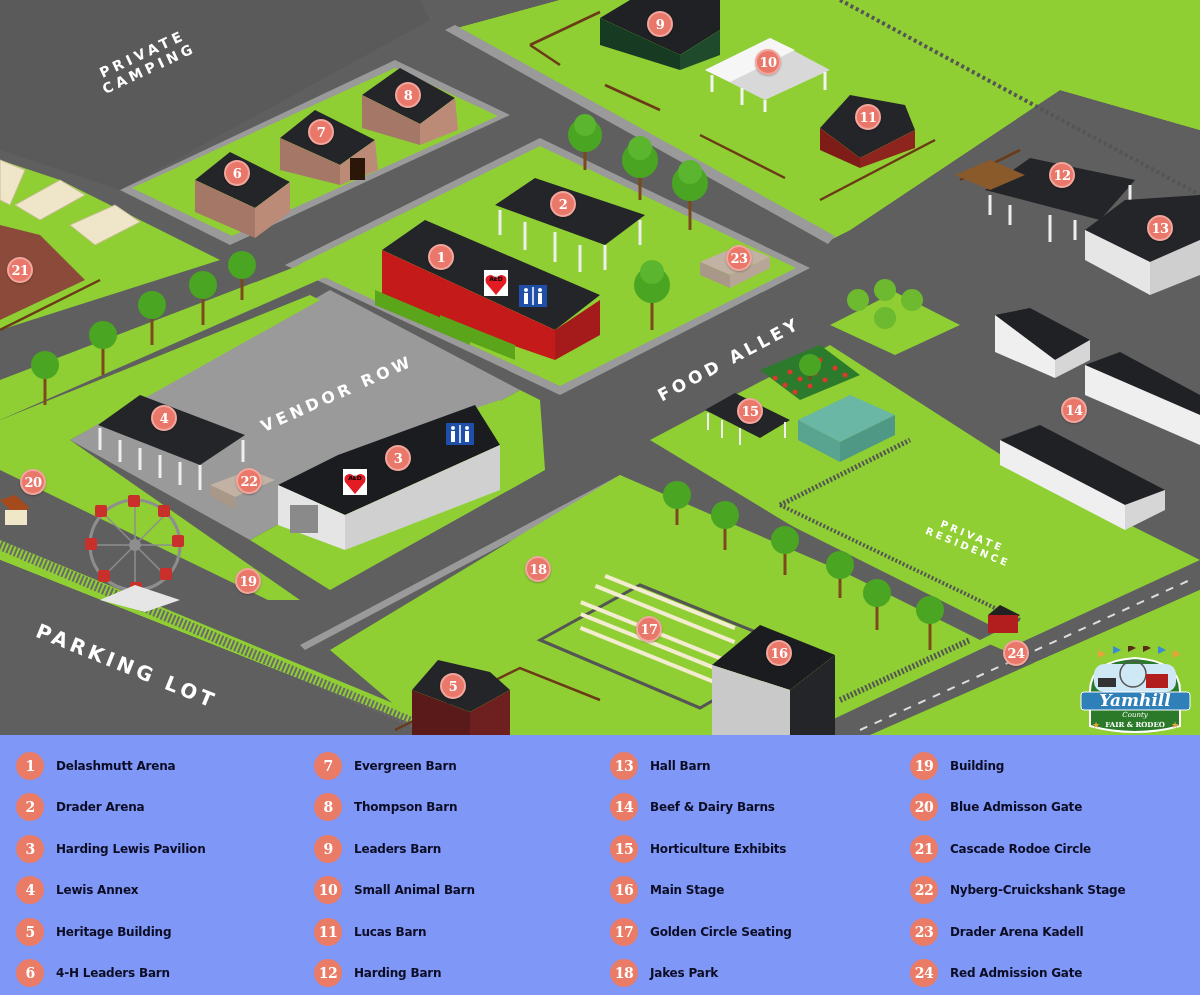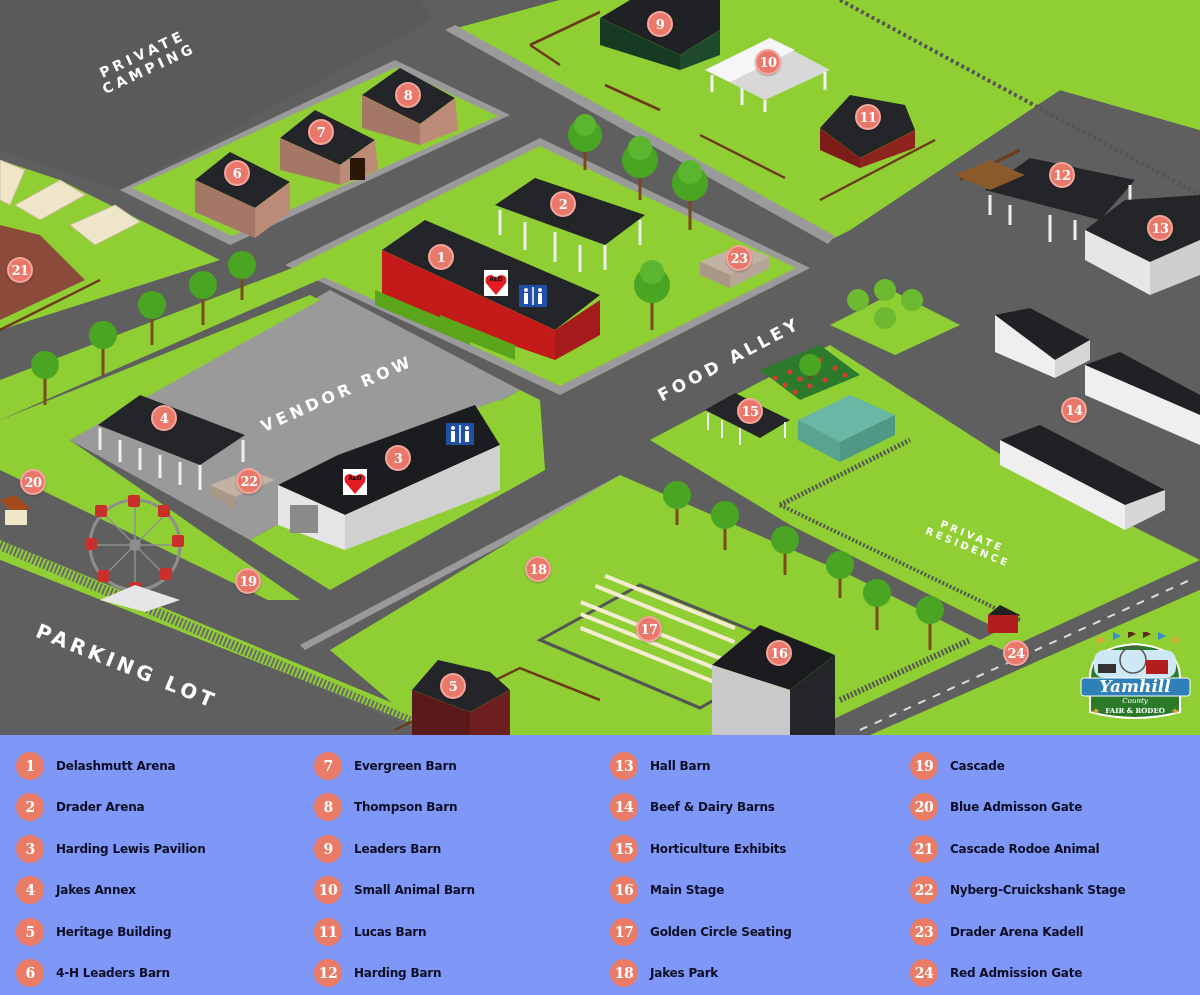--- a/index.html
+++ b/index.html
@@ -26,21 +26,21 @@
   .legend-num {
     width: 28px; height: 28px; border-radius: 50%; background: #ea7b66;
     color: #fff; font-family: "DejaVu Serif", serif; font-weight: bold;
     font-size: 14px; display: flex; align-items: center; justify-content: center;
     flex: none; letter-spacing: -0.5px;
   }
   .legend-label {
     margin-left: 12px; font-family: "DejaVu Sans", sans-serif; font-weight: bold;
     font-size: 12px; color: #0c0d24; white-space: nowrap; letter-spacing: -0.2px;
   }
-  #logo { position: absolute; left: 1078px; top: 632px; width: 115px; height: 90px; }
+  #logo { position: absolute; left: 1078px; top: 646px; width: 115px; height: 90px; }
 </style>
 </head>
 <body>
 
 <div id="map">
   <svg width="1200" height="735" viewBox="0 0 1200 735">
 
     <rect x="0" y="0" width="1200" height="735" fill="#5f5f5f"></rect>
 
     <polygon points="450,30 560,0 1200,0 1200,130 1060,90 850,230 830,240" fill="#8fcf33"></polygon>
@@ -484,21 +484,21 @@
       <div class="legend-item">
         <span class="legend-num">2</span>
         <span class="legend-label">Drader Arena</span>
       </div>
       <div class="legend-item">
         <span class="legend-num">3</span>
         <span class="legend-label">Harding Lewis Pavilion</span>
       </div>
       <div class="legend-item">
         <span class="legend-num">4</span>
-        <span class="legend-label">Jakes Annex</span>
+        <span class="legend-label">Lewis Annex</span>
       </div>
       <div class="legend-item">
         <span class="legend-num">5</span>
         <span class="legend-label">Heritage Building</span>
       </div>
       <div class="legend-item">
         <span class="legend-num">6</span>
         <span class="legend-label">4-H Leaders Barn</span>
       </div>
     </div>
@@ -550,29 +550,29 @@
         <span class="legend-label">Golden Circle Seating</span>
       </div>
       <div class="legend-item">
         <span class="legend-num">18</span>
         <span class="legend-label">Jakes Park</span>
       </div>
     </div>
   <div class="legend-col" style="left:910px;">
       <div class="legend-item">
         <span class="legend-num">19</span>
-        <span class="legend-label">Cascade</span>
+        <span class="legend-label">Building</span>
       </div>
       <div class="legend-item">
         <span class="legend-num">20</span>
         <span class="legend-label">Blue Admisson Gate</span>
       </div>
       <div class="legend-item">
         <span class="legend-num">21</span>
-        <span class="legend-label">Cascade Rodoe Animal</span>
+        <span class="legend-label">Cascade Rodoe Circle</span>
       </div>
       <div class="legend-item">
         <span class="legend-num">22</span>
         <span class="legend-label">Nyberg-Cruickshank Stage</span>
       </div>
       <div class="legend-item">
         <span class="legend-num">23</span>
         <span class="legend-label">Drader Arena Kadell</span>
       </div>
       <div class="legend-item">

